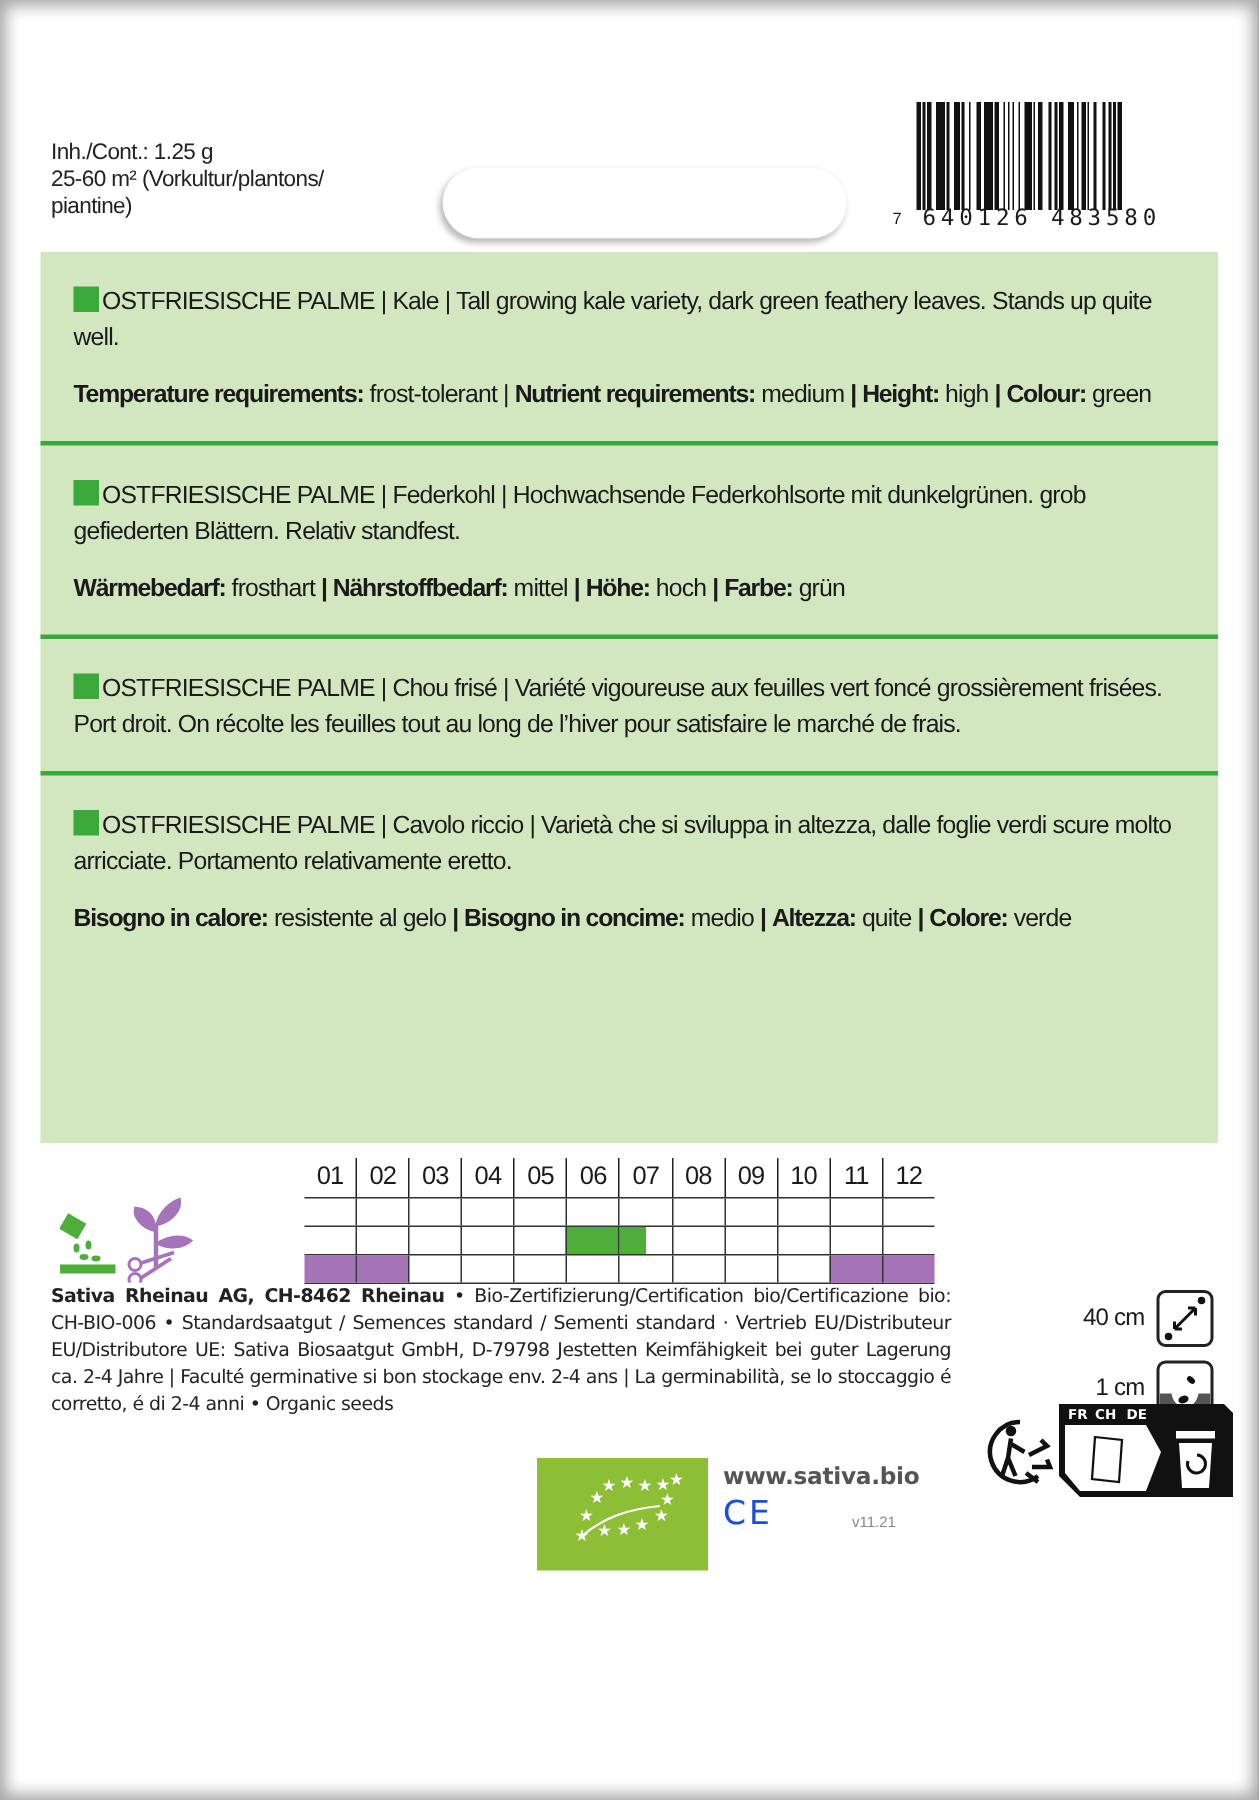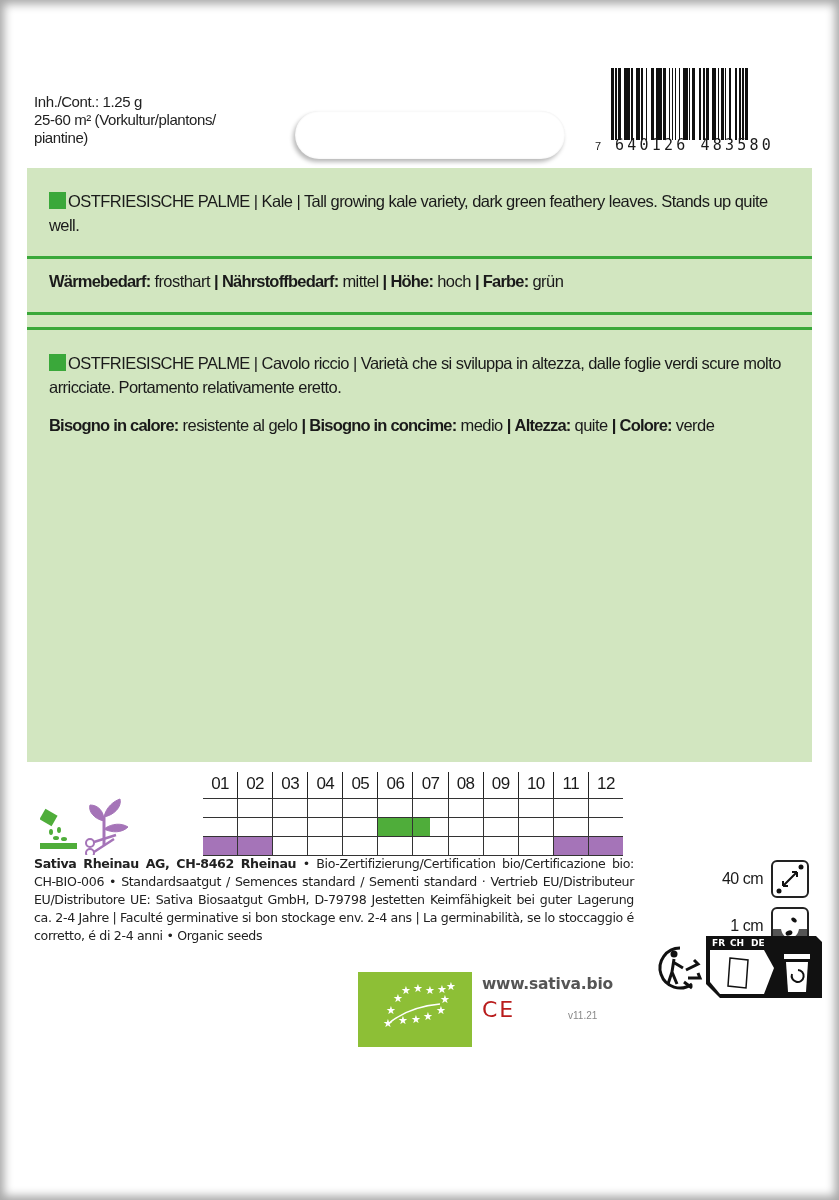--- a/index.html
+++ b/index.html
@@ -51,21 +51,21 @@
   .spacing .lbl { margin-right: 8px; }
   .spicon { width: 38px; height: 38px; border: 2px solid #222; border-radius: 6px; box-sizing: border-box; position: relative; background: #fff; }
   .company {
     left: 34px; top: 855px; width: 600px; font-family: "DejaVu Sans", sans-serif;
     font-size: 12.6px; line-height: 18px; letter-spacing: -0.35px; color: #222;
     text-align: justify;
   }
   .company b { font-weight: bold; }
   .eu-logo { left: 358px; top: 972px; width: 114px; height: 75px; background: #8dbf36; }
   .website { left: 482px; top: 975px; font-size: 15.5px; font-weight: bold; color: #555; font-family: "DejaVu Sans", sans-serif; letter-spacing: -0.2px; }
-  .ce { left: 482px; top: 997px; font-size: 22px; color: #b91c1c; letter-spacing: 2px; font-family: "DejaVu Sans", sans-serif; }
+  .ce { left: 482px; top: 997px; font-size: 22px; color: #1d4ed8; letter-spacing: 2px; font-family: "DejaVu Sans", sans-serif; }
   .version { left: 568px; top: 1010px; font-size: 10px; color: #888; }
   .botname { left: 62px; top: 1008px; font-size: 16px; line-height: 22px; letter-spacing: -0.5px; color: #222; }
   .botname i { font-style: italic; }
   .recycle { left: 650px; top: 932px; width: 180px; height: 70px; }
 </style>
 </head>
 <body>
 
 <div class="packet">
 
@@ -139,27 +139,32 @@
         <i class="g" style="width: 1.45px;"></i>
         <i style="width: 2.9px;"></i>
       </div>
     <span class="num7">7</span>
     <span class="num">640126 483580</span>
   </div>
 
   <div class="abs green-panel">
     <div class="block">
       <p><span class="sq"></span><span>OSTFRIESISCHE PALME | Kale | Tall growing kale variety, dark green feathery leaves. Stands up quite well.</span></p>
+      <p>
+        <b>Temperature requirements:</b> <span>frost-tolerant</span> | <b>Nutrient requirements:</b> <span>medium</span> <b>|</b> <b>Height:</b> <span>high</span> <b>|</b> <b>Colour:</b> <span>green</span>
+      </p>
     </div>
     <div class="block">
+      <p><span class="sq"></span><span>OSTFRIESISCHE PALME | Federkohl | Hochwachsende Federkohlsorte mit dunkelgrünen. grob gefiederten Blättern. Relativ standfest.</span></p>
       <p style="margin-top:3px;">
         <b>Wärmebedarf:</b> <span>frosthart</span> <b>|</b> <b>Nährstoffbedarf:</b> <span>mittel</span> <b>|</b> <b>Höhe:</b> <span>hoch</span> <b>|</b> <b>Farbe:</b> <span>grün</span>
       </p>
     </div>
     <div class="block">
+      <p><span class="sq"></span><span>OSTFRIESISCHE PALME | Chou frisé | Variété vigoureuse aux feuilles vert foncé grossièrement frisées. Port droit. On récolte les feuilles tout au long de l’hiver pour satisfaire le marché de frais.</span></p>
     </div>
     <div class="block">
       <p><span class="sq"></span><span>OSTFRIESISCHE PALME | Cavolo riccio | Varietà che si sviluppa in altezza, dalle foglie verdi scure molto arricciate. Portamento relativamente eretto.</span></p>
       <p>
         <b>Bisogno in calore:</b> <span>resistente al gelo</span> <b>|</b> <b>Bisogno in concime:</b> <span>medio</span> <b>|</b> <b>Altezza:</b> <span>quite</span> <b>|</b> <b>Colore:</b> <span>verde</span>
       </p>
     </div>
   </div>
 
   <div class="abs cal-icons">

